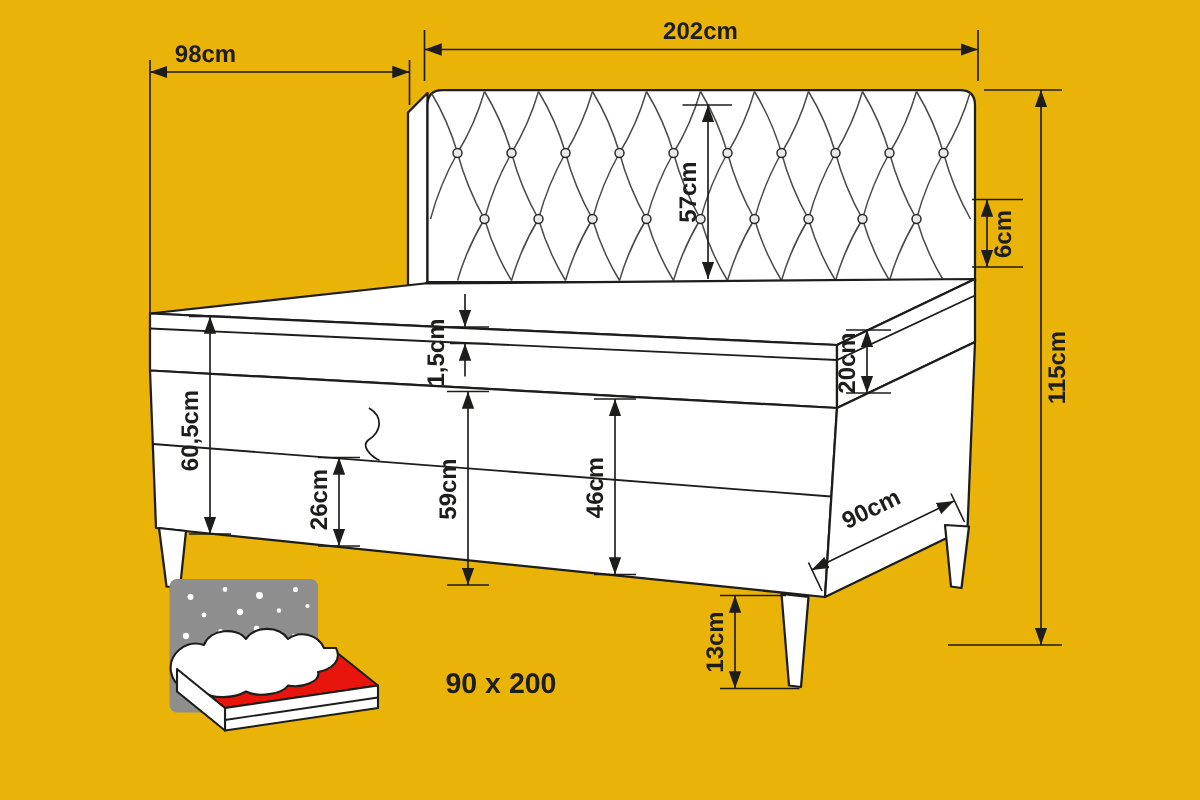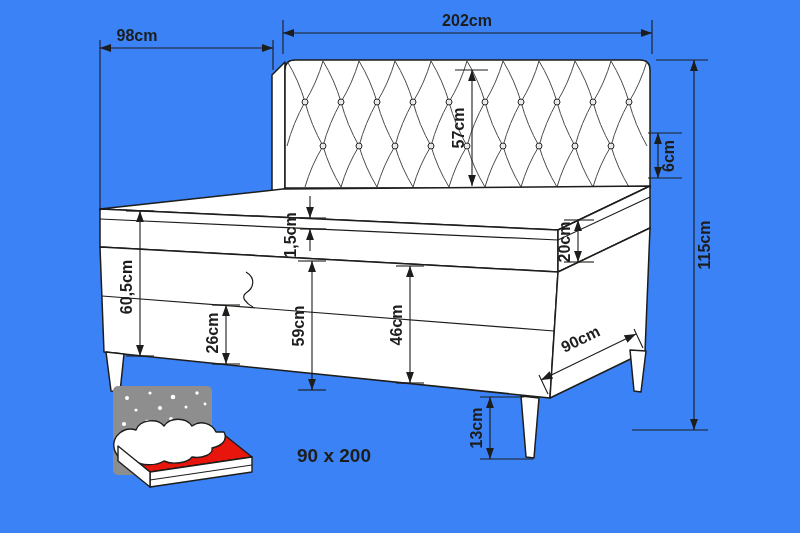--- a/index.html
+++ b/index.html
@@ -1,21 +1,21 @@
 <!DOCTYPE html>
 <html style="--line: #1d1d1b; --red: #e8150c; --grey: #8e8e8e;"><head>
 <meta charset="utf-8">
 <style>
   :root{
     --line:#1d1d1b;
     --red:#e8150c;
     --grey:#8e8e8e;
   }
   html,body{margin:0;padding:0;background:#fff;}
-  .stage{width:800px;height:533px;position:relative;background:#3b82f6;overflow:hidden;
+  .stage{width:800px;height:533px;position:relative;background:#eab308;overflow:hidden;
          font-family:"Liberation Sans",sans-serif;}
   svg{display:block;}
   .outline{fill:#fff;stroke:var(--line);stroke-width:1.5;stroke-linejoin:round;}
   .seam{fill:none;stroke:var(--line);stroke-width:1.2;}
   .tuft-line{fill:none;stroke:#4a4a4a;stroke-width:1;}
   .tuft-btn{fill:#e9e9e9;stroke:#2a2a2a;stroke-width:1;}
   .dim{stroke:var(--line);stroke-width:1.1;fill:none;}
   .dim-label{font:700 16px "Liberation Sans",sans-serif;fill:var(--line);text-anchor:middle;}
   .size-label{font:700 19px "Liberation Sans",sans-serif;fill:var(--line);}
   .red-face{fill:var(--red);stroke:var(--line);stroke-width:1.4;stroke-linejoin:round;}

